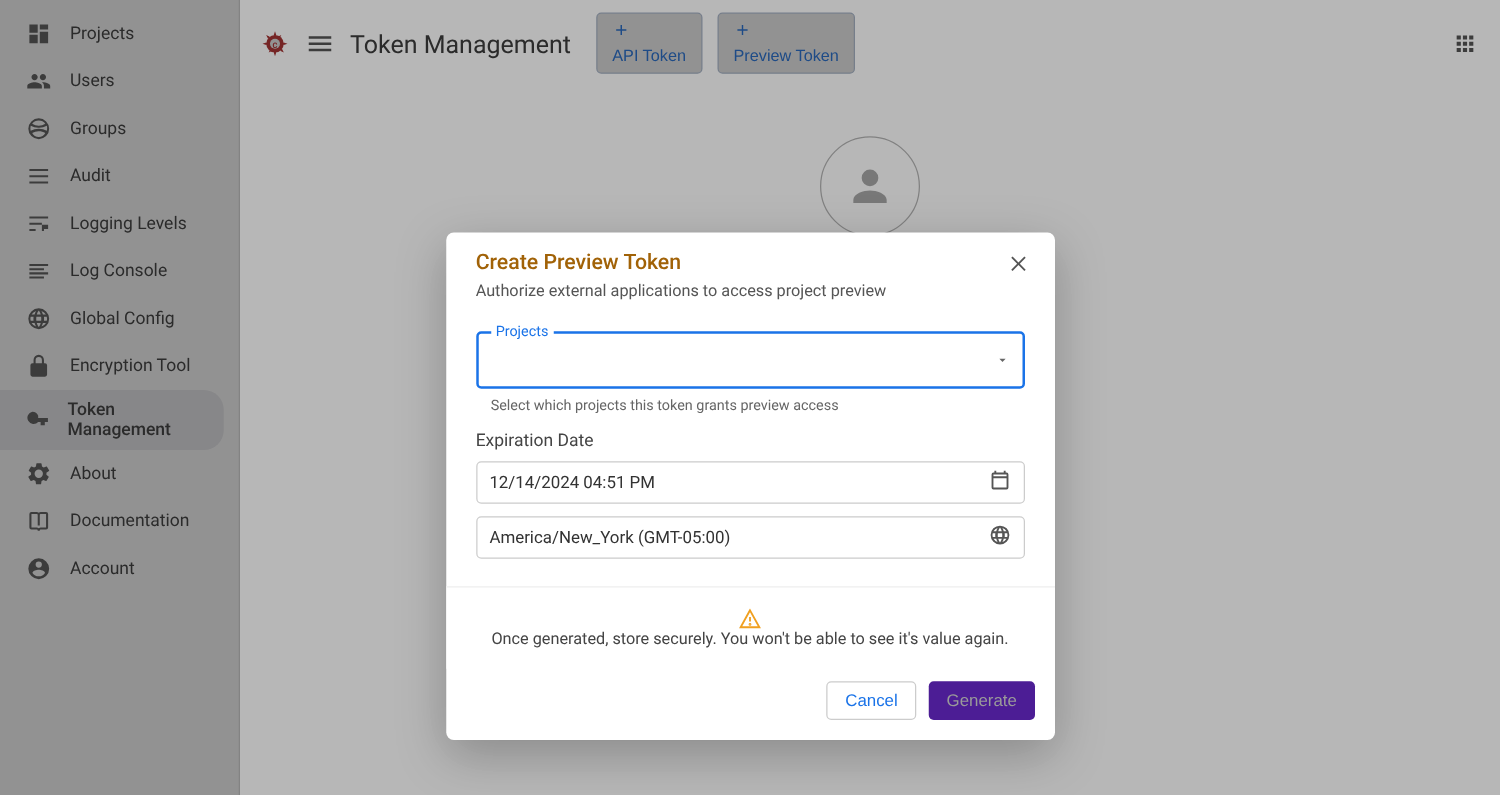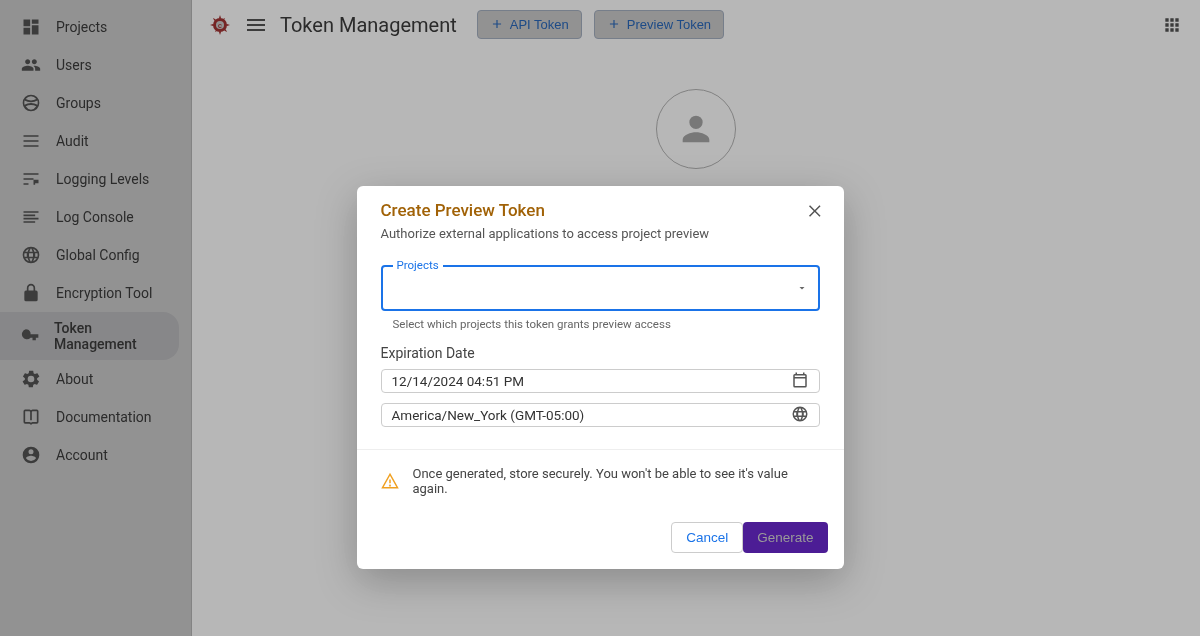--- a/index.html
+++ b/index.html
@@ -10,21 +10,21 @@
   .nav-item { display: flex; align-items: center; gap: 14px; padding: 8px 12px 8px 20px; font-size: 14px; color: #333; cursor: pointer; }
   .nav-item.active { background: #e8e8ec; border-radius: 0 16px 16px 0; margin-right: 12px; font-weight: 500; }
   .nav-icon { width: 22px; height: 22px; display: inline-flex; align-items: center; justify-content: center; color: #555; }
   .nav-icon svg { width: 20px; height: 20px; fill: currentColor; }
   
   .main { flex: 1; display: flex; flex-direction: column; position: relative; }
   .header { display: flex; align-items: center; gap: 12px; padding: 10px 16px; }
   .logo { width: 24px; height: 24px; }
   .hamburger { width: 24px; height: 24px; display: inline-flex; align-items: center; justify-content: center; color: #555; cursor: pointer;}
   .page-title { font-size: 20px; font-weight: 400; color: #333; margin-right: 8px; }
-  .hbtn { display: inline-flex; align-items: flex-start; gap: 6px; border: 1px solid #c7d7f0; border-radius: 4px; padding: 6px 12px; font-size: 13px; color: #1a73e8; background: #fff; cursor: pointer; }
+  .hbtn { display: inline-flex; align-items: flex-start; gap: 6px; border: 1px solid #c7d7f0; border-radius: 4px; padding: 6px 12px; font-size: 13px; color: #1a73e8; background: #fff; cursor: pointer; flex-direction: column; }
   .hbtn .plus { width: 14px; height: 14px; }
   .apps-icon { margin-left: auto; width: 24px; height: 24px; color: #555; cursor: pointer; display:inline-flex; align-items:center; justify-content:center;}
   
   .content { flex: 1; display: flex; flex-direction: column; align-items: center; padding-top: 40px; color: #666; }
   .empty-circle { width: 80px; height: 80px; border: 1px solid #ddd; border-radius: 50%; display:flex; align-items:center; justify-content:center; margin-bottom: 18px; color:#aaa;}
   .empty-title { font-size: 15px; color: #444; margin-bottom: 6px;}
   .empty-sub { font-size: 13px; color: #777;}
   .app > * { }
   .modal-backdrop { position: fixed; inset:0; background: rgba(50,50,50,0.35); display:flex; align-items:flex-start; justify-content:center; padding-top:186px; z-index:10;}
   .modal { width: 487px; background: #fff; border-radius: 6px; box-shadow: 0 12px 40px rgba(0,0,0,0.25); overflow:hidden;}
@@ -32,25 +32,25 @@
   .modal-title { font-size: 17px; font-weight: 500; color: #a16207; margin-bottom: 6px;}
   .modal-sub { font-size: 13px; color: #555;}
   .modal-close { position:absolute; top: 12px; right: 14px; width: 28px; height:28px; display:flex; align-items:center; justify-content:center; color:#555; cursor:pointer; border-radius:50%;}
   .modal-body { padding: 16px 24px 12px 24px; }
   .field-wrap { position:relative; margin-bottom: 4px;}
   .outlined { border: 2px solid #1a73e8; border-radius: 4px; height: 46px; display:flex; align-items:center; padding: 0 10px; position:relative;}
   .outlined .floating { position:absolute; top:-9px; left:10px; background:#fff; padding:0 4px; font-size:11.5px; color:#1a73e8;}
   .outlined .chev { margin-left:auto; color:#666; }
   .helper { font-size: 11.5px; color: #666; margin: 6px 0 14px 12px;}
   .section-label { font-size: 14px; color: #444; margin-bottom: 8px;}
-  .plain-field { border:1px solid #ccc; border-radius:4px; height:24px; display:flex; align-items:center; padding:0 10px; font-size:13.5px; color:#333; margin-bottom:10px;}
+  .plain-field { border:1px solid #ccc; border-radius:4px; height:34px; display:flex; align-items:center; padding:0 10px; font-size:13.5px; color:#333; margin-bottom:10px;}
   .plain-field .end-icon { margin-left:auto; color:#555;}
-  .warning-row { border-top:1px solid #eee; padding: 16px 24px; display:flex; align-items:center; gap:14px; font-size:13px; color:#444; background:#fff;}
+  .warning-row { border-top:1px solid #eee; padding: 16px 24px; display:flex; align-items:center; font-size:13px; color:#444; background:#fff;flex-direction:column;}
   .warn-icon { color:#f0a020; width:18px; height:18px;}
-  .modal-foot { padding: 10px 16px 16px 16px; display:flex; justify-content:flex-end; }
+  .modal-foot { padding: 10px 16px 16px 16px; display:flex; justify-content:flex-end; gap:10px;}
   .btn { border-radius:4px; padding:7px 14px; font-size:13.5px; cursor:pointer;}
   .btn-cancel { border:1px solid #ccc; background:#fff; color:#1a73e8;}
   .btn-generate { border:none; background:#4c1d95; color:#9a9a9a; cursor:not-allowed;}
   
   .dim > .sidebar, .dim > .main { filter: brightness(0.78); }
 </style>
 </head>
 <body>
 
 <div class="app dim">

